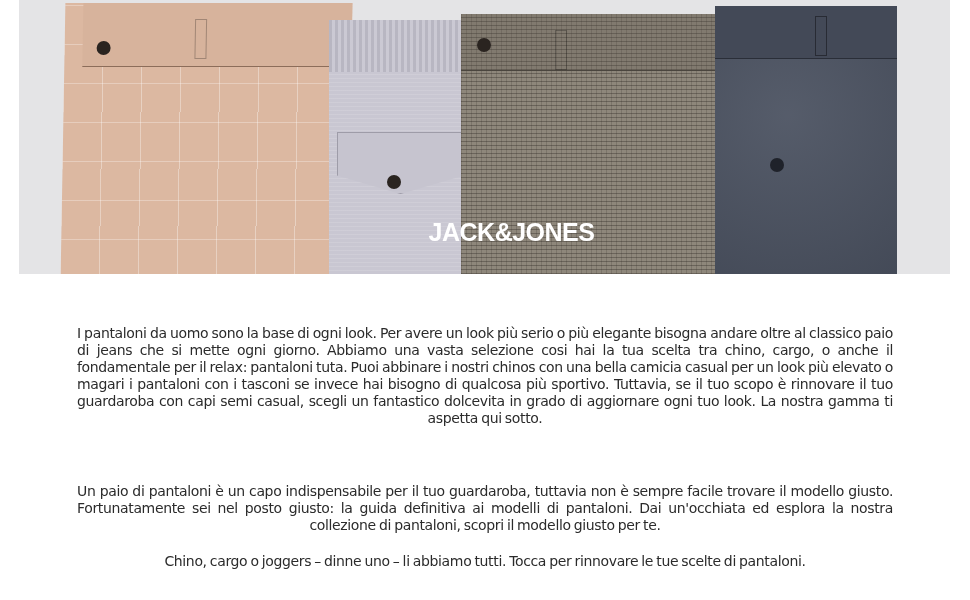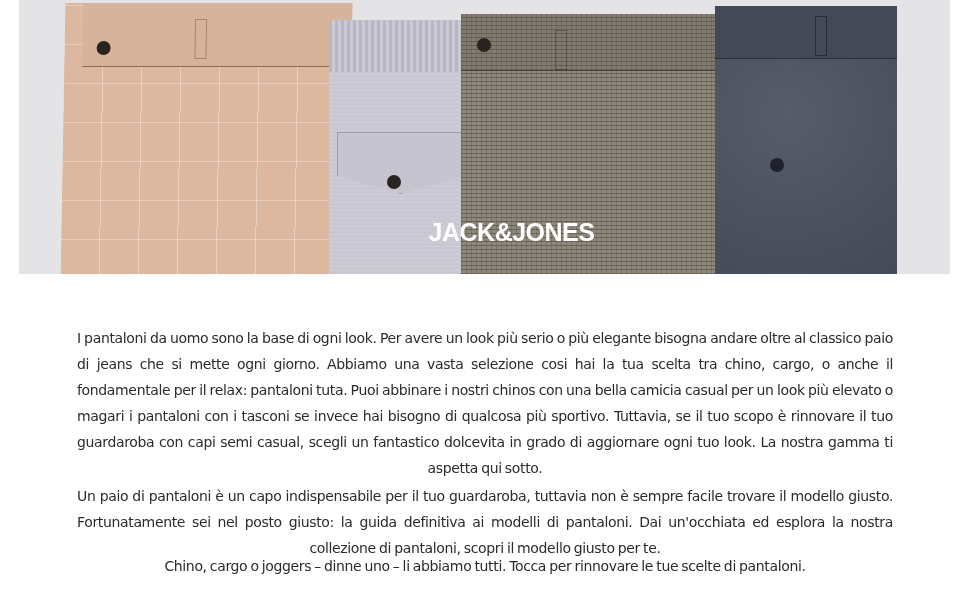--- a/index.html
+++ b/index.html
@@ -31,21 +31,21 @@
         background-image:radial-gradient(circle at 40% 40%, rgba(255,255,255,0.06), rgba(0,0,0,0.1)); }
   .p4 .band { position:absolute; left:0; top:0; width:182px; height:52px; background:#434957;
               border-bottom:1px solid #2a2e38; }
   .loop { position:absolute; width:10px; height:38px; border:1px solid rgba(0,0,0,0.25); }
   .btn-dot { position:absolute; width:14px; height:14px; border-radius:50%; background:#2a2420; }
   .logo { position:absolute; left:0; top:218px; width:931px; text-align:center;
           font-family:"Liberation Sans","DejaVu Sans",sans-serif; font-weight:bold;
           font-size:25px; letter-spacing:-0.5px; color:#ffffff;padding-left:27px; }
   .copy { position:absolute; left:77px; width:816px; color:#2b2b2b;
           font-family:"DejaVu Sans","Liberation Sans",sans-serif; font-size:14px;
-          line-height:26px; letter-spacing:-0.35px; word-spacing:-1px; }
+          line-height:17px; letter-spacing:-0.35px; word-spacing:-1px; }
   .copy p { margin:0; text-align:justify; text-align-last:center; }
   .para1 { top:325px; }
   .para2 { top:471px;margin-top:12px; }
   .para3 { top:553px; }
   .para3 p { }
 </style>
 </head>
 <body>
 
 <div class="banner">

